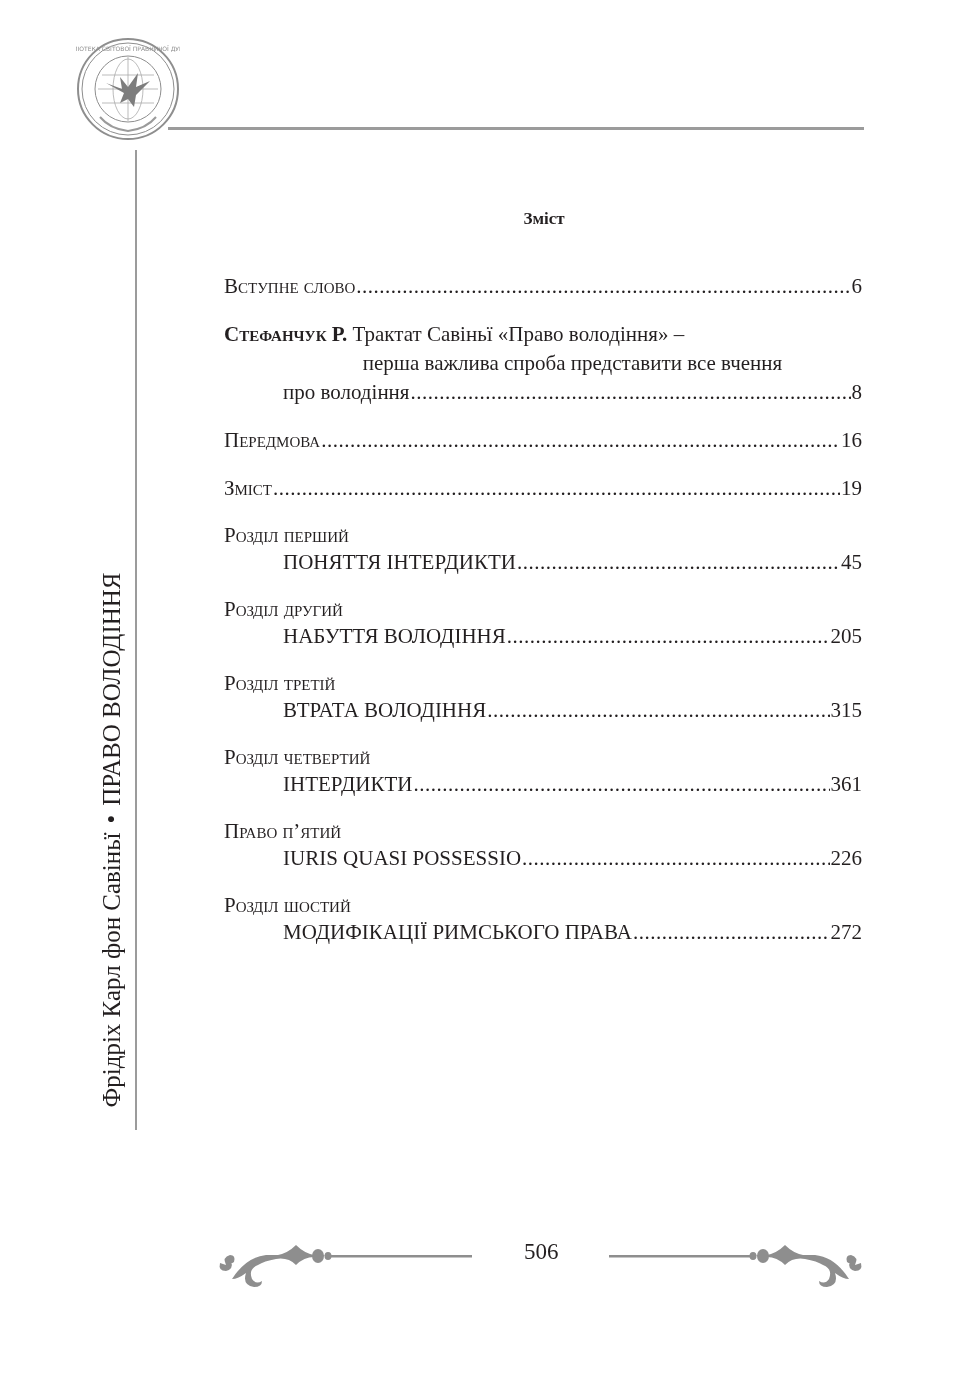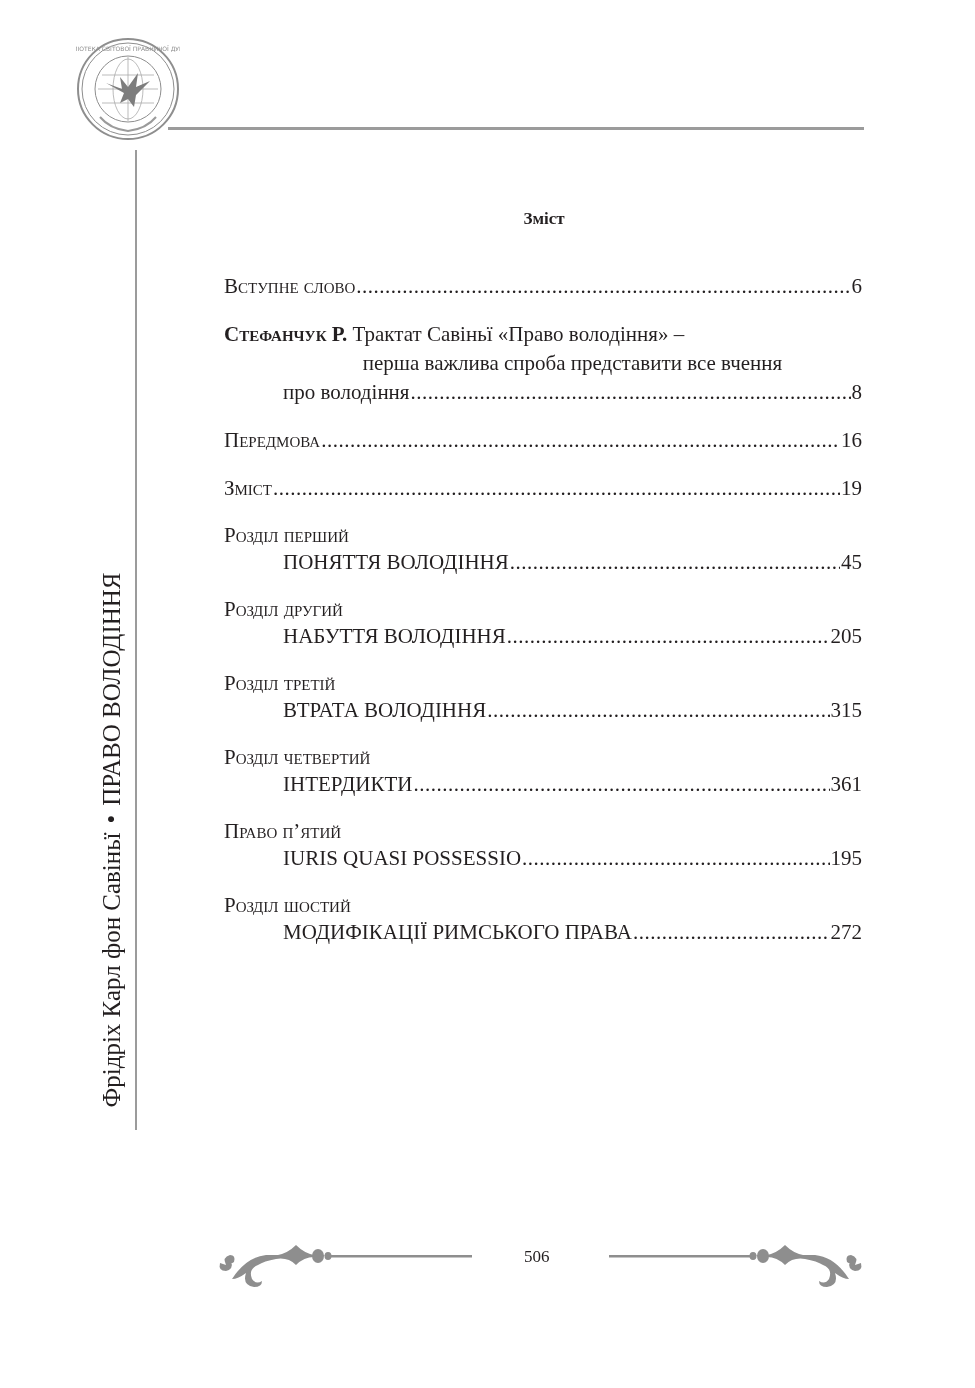--- a/index.html
+++ b/index.html
@@ -34,21 +34,21 @@
     content: "..................................................................................................................................................................................................";
     letter-spacing: 0.5px;
   }
   .line .pg { white-space: nowrap; }
   .sc { font-variant: small-caps; }
   .bold { font-weight: bold; font-variant: small-caps; }
   .label { line-height: 29px; }
   .heading-line { line-height: 26px; }
   .plain { line-height: 29px; padding-left: 59px; white-space: nowrap; text-align: center; }
   .footer { position: absolute; left: 218px; top: 1235px; width: 645px; height: 55px; }
-  .page-num { position: absolute; left: 306px; top: 12px; font-size: 17px; }
+  .page-num { position: absolute; left: 306px; top: 4px; font-size: 23px; }
 </style>
 </head>
 <body>
 
 <div class="logo">
   <svg width="104" height="104" viewBox="0 0 104 104">
     <circle cx="52" cy="52" r="50" fill="none" stroke="#8e8e8e" stroke-width="2"></circle>
     <circle cx="52" cy="52" r="46" fill="none" stroke="#8e8e8e" stroke-width="1"></circle>
     <circle cx="52" cy="52" r="33" fill="none" stroke="#8e8e8e" stroke-width="1"></circle>
     <ellipse cx="52" cy="52" rx="15" ry="30" fill="none" stroke="#aaa" stroke-width="0.8"></ellipse>
@@ -106,21 +106,21 @@
     <div class="line">
       <span class="txt sc">Зміст</span>
       <span class="dots"></span>
       <span class="pg">19</span>
     </div>
   </div>
 
   <div class="entry">
     <div class="heading-line sc">Розділ перший</div>
     <div class="line indent">
-      <span class="txt">ПОНЯТТЯ ВОЛОДІННЯ</span>
+      <span class="txt">ПОНЯТТЯ ІНТЕРДИКТИ</span>
       <span class="dots"></span>
       <span class="pg">45</span>
     </div>
   </div>
 
   <div class="entry">
     <div class="heading-line sc">Розділ другий</div>
     <div class="line indent">
       <span class="txt">НАБУТТЯ ВОЛОДІННЯ</span>
       <span class="dots"></span>
@@ -144,21 +144,21 @@
       <span class="dots"></span>
       <span class="pg">361</span>
     </div>
   </div>
 
   <div class="entry">
     <div class="heading-line sc">Право п’ятий</div>
     <div class="line indent">
       <span class="txt">IURIS QUASI POSSESSIO</span>
       <span class="dots"></span>
-      <span class="pg">195</span>
+      <span class="pg">226</span>
     </div>
   </div>
 
   <div class="entry">
     <div class="heading-line sc">Розділ шостий</div>
     <div class="line indent">
       <span class="txt">МОДИФІКАЦІЇ РИМСЬКОГО ПРАВА</span>
       <span class="dots"></span>
       <span class="pg">272</span>
     </div>

